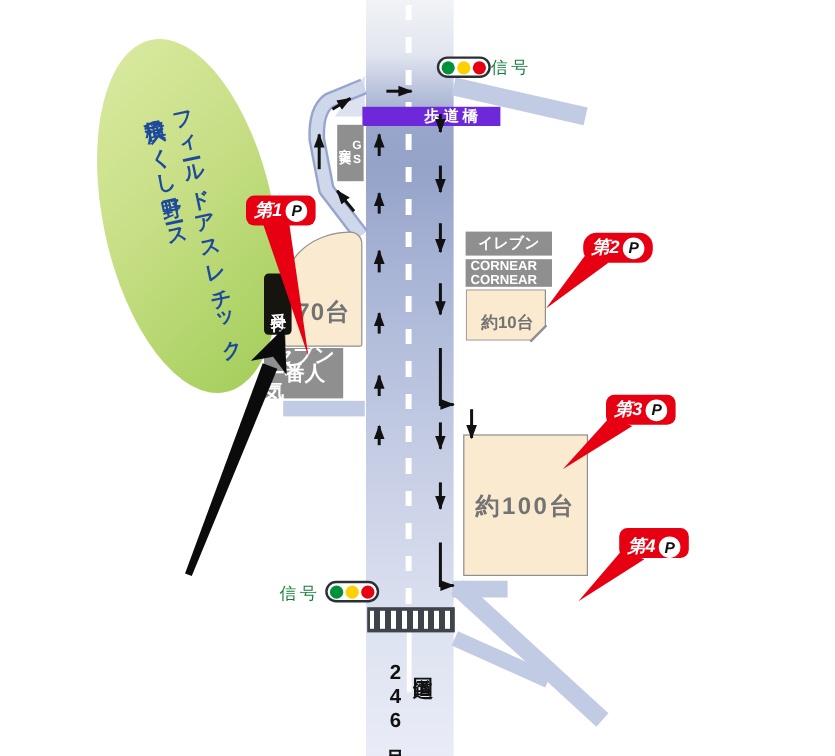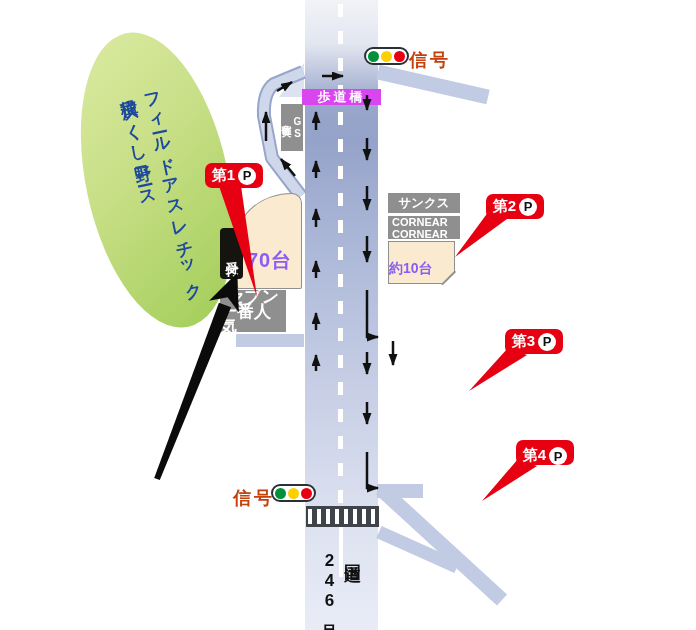--- a/index.html
+++ b/index.html
@@ -19,78 +19,78 @@
   .road-main{left:305px;top:0;width:73px;height:630px;z-index:1;
     background:linear-gradient(180deg,#f2f3f7 0%,#e2e6f0 7%,#9aa7cc 16%,#95a2c9 22%,
       #a6b2d4 34%,#b4bfdc 46%,#c3cbe3 58%,#d2d8eb 72%,#dee3f1 84%,#e9ecf7 100%);}
   .svg-layer{left:0;top:0;width:696px;height:630px;}
   .bg-roads{z-index:2;}
   .center-dash{left:338px;top:4px;width:5px;height:502px;z-index:3;
     background:repeating-linear-gradient(to bottom,#fff 0 13px,rgba(255,255,255,0) 13px 27px);}
   .center-solid{left:339px;top:527px;width:4px;height:50px;background:#fff;z-index:3;}
 
   
-  .bridge{left:302px;top:89px;width:79px;height:16px;background:#d946ef;z-index:4;
+  .bridge{left:302px;top:89px;width:79px;height:16px;background:#6d28d9;z-index:4;
     color:#fff;font-size:13px;font-weight:bold;letter-spacing:3px;
-    display:flex;align-items:center;justify-content:center;}
+    display:flex;align-items:center;justify-content:center;padding-left:36px;}
   .crosswalk{left:306px;top:506px;width:73px;height:21px;background:#3f444b;z-index:4;}
   .crosswalk-stripes{position:absolute;left:2px;right:2px;top:3px;bottom:3px;
     background:repeating-linear-gradient(90deg,#fff 0 4px,#3f444b 4px 9px);}
 
   
   .bldg{background:#8f8f8f;color:#fff;z-index:5;display:flex;flex-direction:column;
     align-items:center;justify-content:center;font-weight:600;}
   .bldg span{display:block;}
   .bldg-usami{left:281px;top:104px;width:22px;height:47px;}
   .usami-cols{writing-mode:vertical-rl;text-orientation:upright;font-size:10px;
     line-height:11px;font-weight:bold;letter-spacing:1px;}
   .usami-cols span{display:block;}
   .bldg-sunkus{left:388px;top:193px;width:72px;height:20px;font-size:12.5px;}
   .bldg-cornear{left:388px;top:216px;width:72px;height:23px;font-size:11px;
     line-height:12px;align-items:flex-start;padding-left:4px;box-sizing:border-box;
     font-weight:bold;justify-content:center;}
   .bldg-seven{left:220px;top:290px;width:66px;height:42px;font-size:17px;line-height:15px;}
   .bldg-lions{left:229px;top:440px;width:67px;height:38px;font-size:12.5px;line-height:15px;}
 
   
-  .lot{background:#f9ead0;border:1.5px solid #8f8f8f;z-index:5;box-sizing:border-box;color:#8b5cf6;}
+  .lot{background:#f9ead0;border:1.5px solid #8f8f8f;z-index:5;box-sizing:border-box;color:#737373;}
   .lot1{left:237px;top:193px;width:65px;height:96px;border-radius:55px 10px 2px 2px / 45px 10px 2px 2px;}
   .lot1-cap{position:absolute;bottom:14px;left:50%;transform:translateX(-50%);
     width:max-content;font-size:20px;font-weight:bold;letter-spacing:1px;}
   .lot2{left:388px;top:241px;width:67px;height:43px;
     clip-path:polygon(0 0,100% 0,100% calc(100% - 13px),calc(100% - 13px) 100%,0 100%);}
-  .lot2-cap{position:absolute;bottom:5px;left:0;font-size:14px;font-weight:bold;}
+  .lot2-cap{position:absolute;bottom:5px;left:12px;font-size:14px;font-weight:bold;}
   .fold-line{left:439px;top:277px;width:19px;height:1.5px;background:#8f8f8f;
     transform:rotate(-45deg);z-index:5;}
   .lot3{left:386px;top:362px;width:104px;height:118px;display:flex;align-items:center;
     justify-content:center;font-size:20px;font-weight:bold;letter-spacing:2px;}
   .lot4{left:426px;top:487px;width:63px;height:34px;display:flex;align-items:center;
     justify-content:center;font-size:13.5px;font-weight:bold;}
 
   
   .reception{left:220px;top:228px;width:23px;height:51px;background:#15140f;border-radius:4px;
     z-index:5;display:flex;align-items:center;justify-content:center;}
   .reception-text{writing-mode:vertical-rl;color:#fff;font-size:13px;font-weight:bold;letter-spacing:4px;}
 
   
   .pbadge{width:58px;height:25px;background:#e60012;border-radius:7px;z-index:7;
-    display:flex;align-items:center;justify-content:center;gap:3px;}
+    display:flex;align-items:center;justify-content:center;gap:3px;font-style:italic;}
   .pbadge-text{color:#fff;font-size:15px;font-weight:bold;}
   .pcircle{width:18px;height:18px;background:#fff;border-radius:50%;color:#111;
     font-size:13px;font-weight:bold;display:flex;align-items:center;justify-content:center;}
-  .pbadge1{left:205px;top:163px;} .pbadge2{left:486px;top:194px;}
+  .pbadge1{left:205px;top:163px;} .pbadge2{left:486px;top:194px;border-radius:11px;}
   .pbadge3{left:505px;top:329px;} .pbadge4{left:516px;top:440px;align-items:flex-end;}
 
   
   .signal{height:18px;background:#fff;border:2px solid #2b3036;border-radius:10px;z-index:7;
     display:inline-flex;align-items:center;gap:2px;padding:0 2px;box-sizing:border-box;}
   .light{width:11px;height:11px;border-radius:50%;display:block;}
   .light-green{background:#00913a;} .light-yellow{background:#fdd000;} .light-red{background:#e60012;}
   .signal-top{left:364px;top:47px;} .signal-bottom{left:271px;top:484px;}
-  .signal-label{z-index:7;color:#c2410c;font-size:18px;font-weight:bold;letter-spacing:3px;}
+  .signal-label{z-index:7;color:#15803d;font-size:14px;font-weight:normal;letter-spacing:3px;}
   .signal-label-top{left:409px;top:48px;} .signal-label-bottom{left:233px;top:486px;}
 
   
   .route-sign{left:318px;top:551px;writing-mode:vertical-rl;text-orientation:upright;z-index:7;
     font-size:17px;font-weight:bold;color:#111;line-height:23px;letter-spacing:1px;}
   .route-sign span{display:block;}
   .most-popular{left:13px;top:489px;font-size:45px;font-weight:bold;color:#e60012;z-index:7;}
 
   .fg-marks{z-index:6;}
 </style>
@@ -130,38 +130,41 @@
     <div class="crosswalk-stripes"></div>
   </div>
 
   <div class="abs bldg bldg-usami">
     <div class="usami-cols">
       <span>GS</span>
       <span>宇佐美</span>
     </div>
   </div>
   <div class="abs bldg bldg-sunkus">
-    <span>サンクス</span>
+    <span>イレブン</span>
   </div>
   <div class="abs bldg bldg-cornear">
     <span>CORNEAR</span>
     <span>CORNEAR</span>
   </div>
   <div class="abs bldg bldg-seven">
     <span>セブン</span>
     <span>一番人気</span>
   </div>
 
   <div class="abs lot lot1">
     <div class="lot1-cap">70台</div>
   </div>
   <div class="abs lot lot2">
     <div class="lot2-cap">約10台</div>
   </div>
   <div class="abs fold-line"></div>
+  <div class="abs lot lot3">
+    <span>約100台</span>
+  </div>
 
   <div class="abs reception">
     <span class="reception-text">受付</span>
   </div>
 
   <svg class="abs svg-layer fg-marks" viewBox="0 0 696 630">
     <defs>
       <marker id="ah" orient="auto" markerUnits="userSpaceOnUse" markerWidth="14" markerHeight="11" refX="11" refY="4.5">
         <path d="M0,0 L12,4.5 L0,9 z" fill="#111"></path>
       </marker>

